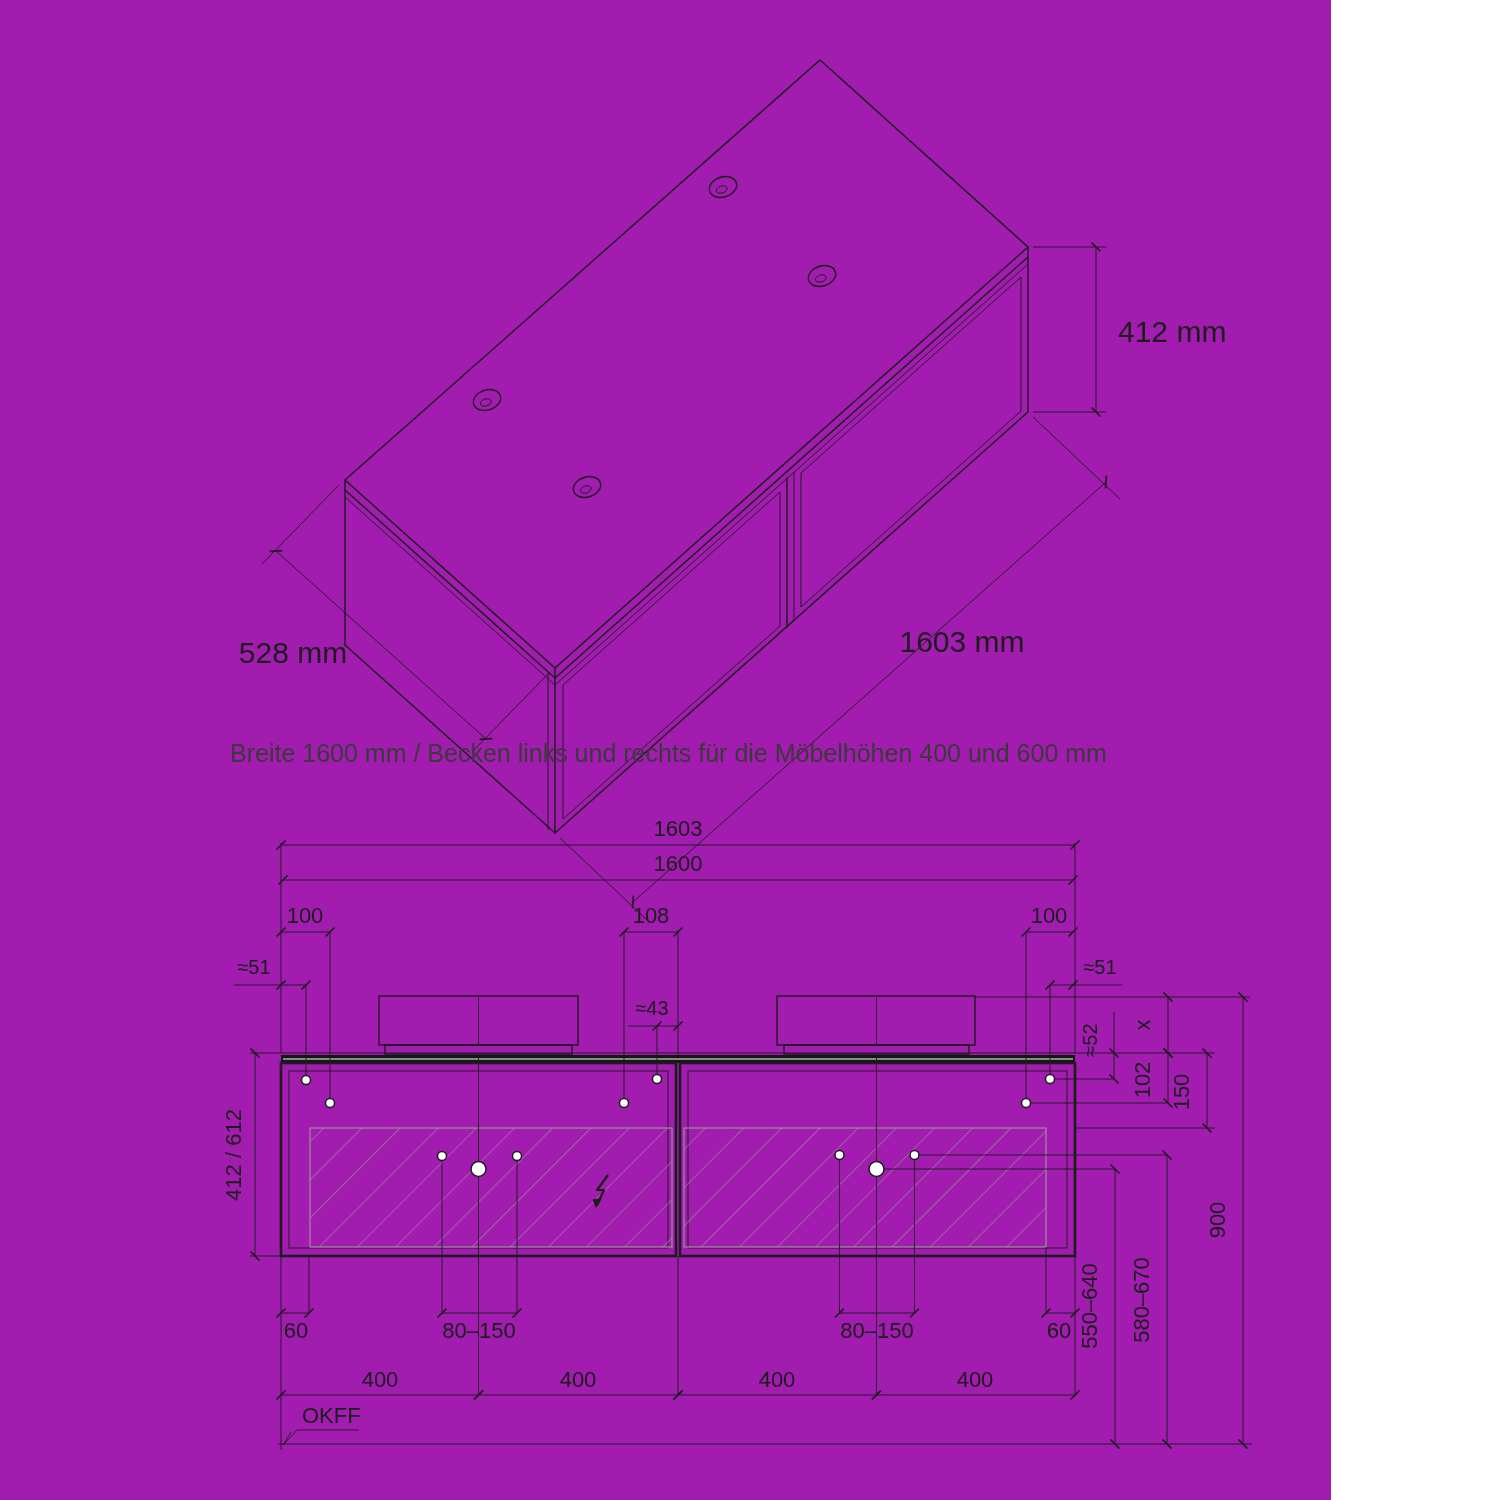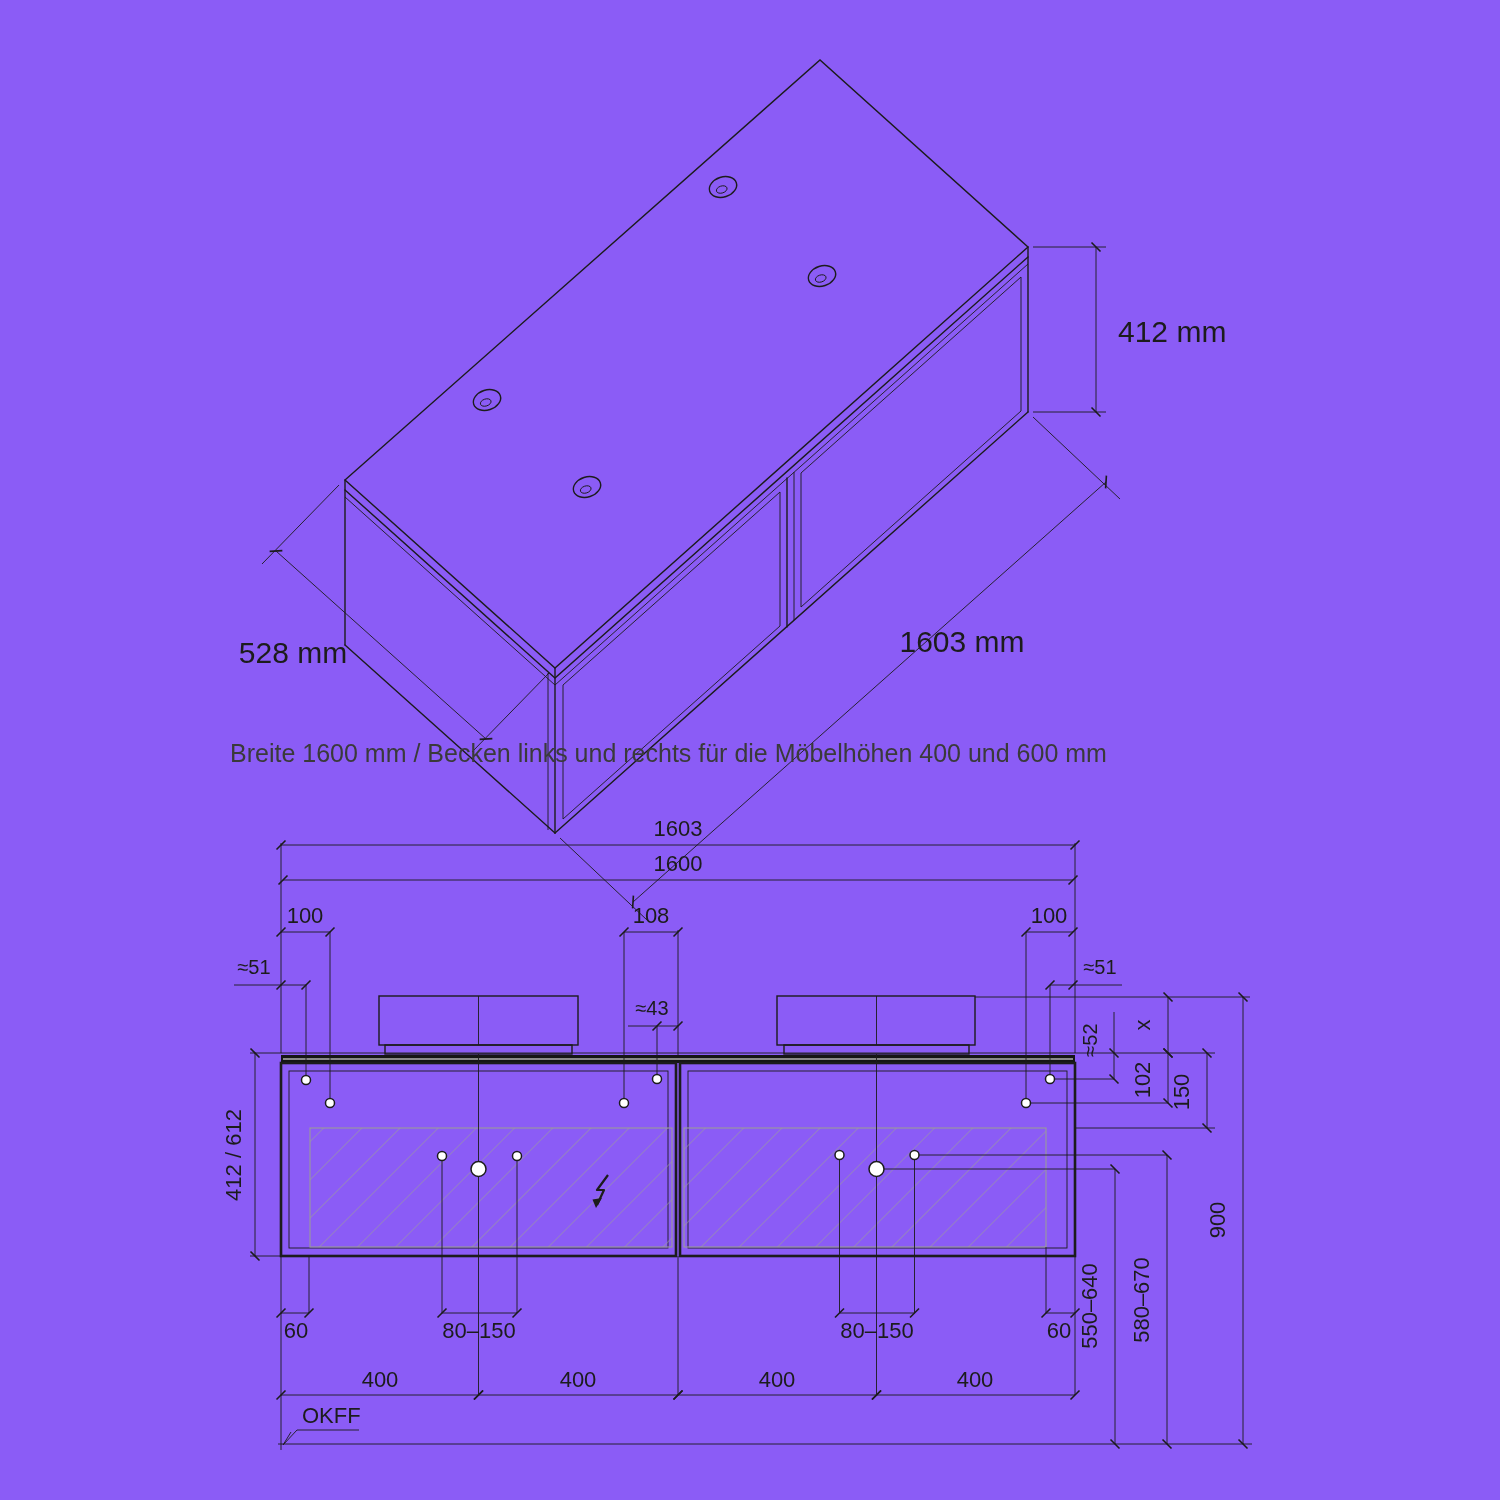--- a/index.html
+++ b/index.html
@@ -1,16 +1,16 @@
 <!DOCTYPE html>
 <html><head>
 <meta charset="utf-8">
 <style>
   html,body{margin:0;padding:0;background:#fff;}
-  .page{width:1500px;height:1500px;background:#8b5cf6;position:relative;font-family:"Liberation Sans",sans-serif;}
+  .page{width:1331px;height:1500px;background:#a21caf;position:relative;font-family:"Liberation Sans",sans-serif;}
   svg{display:block;}
   .ln{stroke:#1c1c1c;stroke-width:1.4;fill:none;stroke-linecap:round;}
   .ln2{stroke:#1c1c1c;stroke-width:2.6;fill:none;stroke-linejoin:miter;}
   .thin{stroke:#1c1c1c;stroke-width:0.9;fill:none;}
   .dim{stroke:#1c1c1c;stroke-width:0.9;fill:none;marker-start:url(#tk);marker-end:url(#tk);}
   .gray{stroke:#9b9b9b;stroke-width:1.1;fill:none;}
   .lbl{font-family:"Liberation Sans",sans-serif;font-size:22px;fill:#1c1c1c;}
   .lbl-sm{font-family:"Liberation Sans",sans-serif;font-size:20px;fill:#1c1c1c;}
   .lbl-lg{font-family:"Liberation Sans",sans-serif;font-size:30px;fill:#1c1c1c;}
   .note{font-family:"Liberation Sans",sans-serif;font-size:25px;fill:#3a3a3a;}

